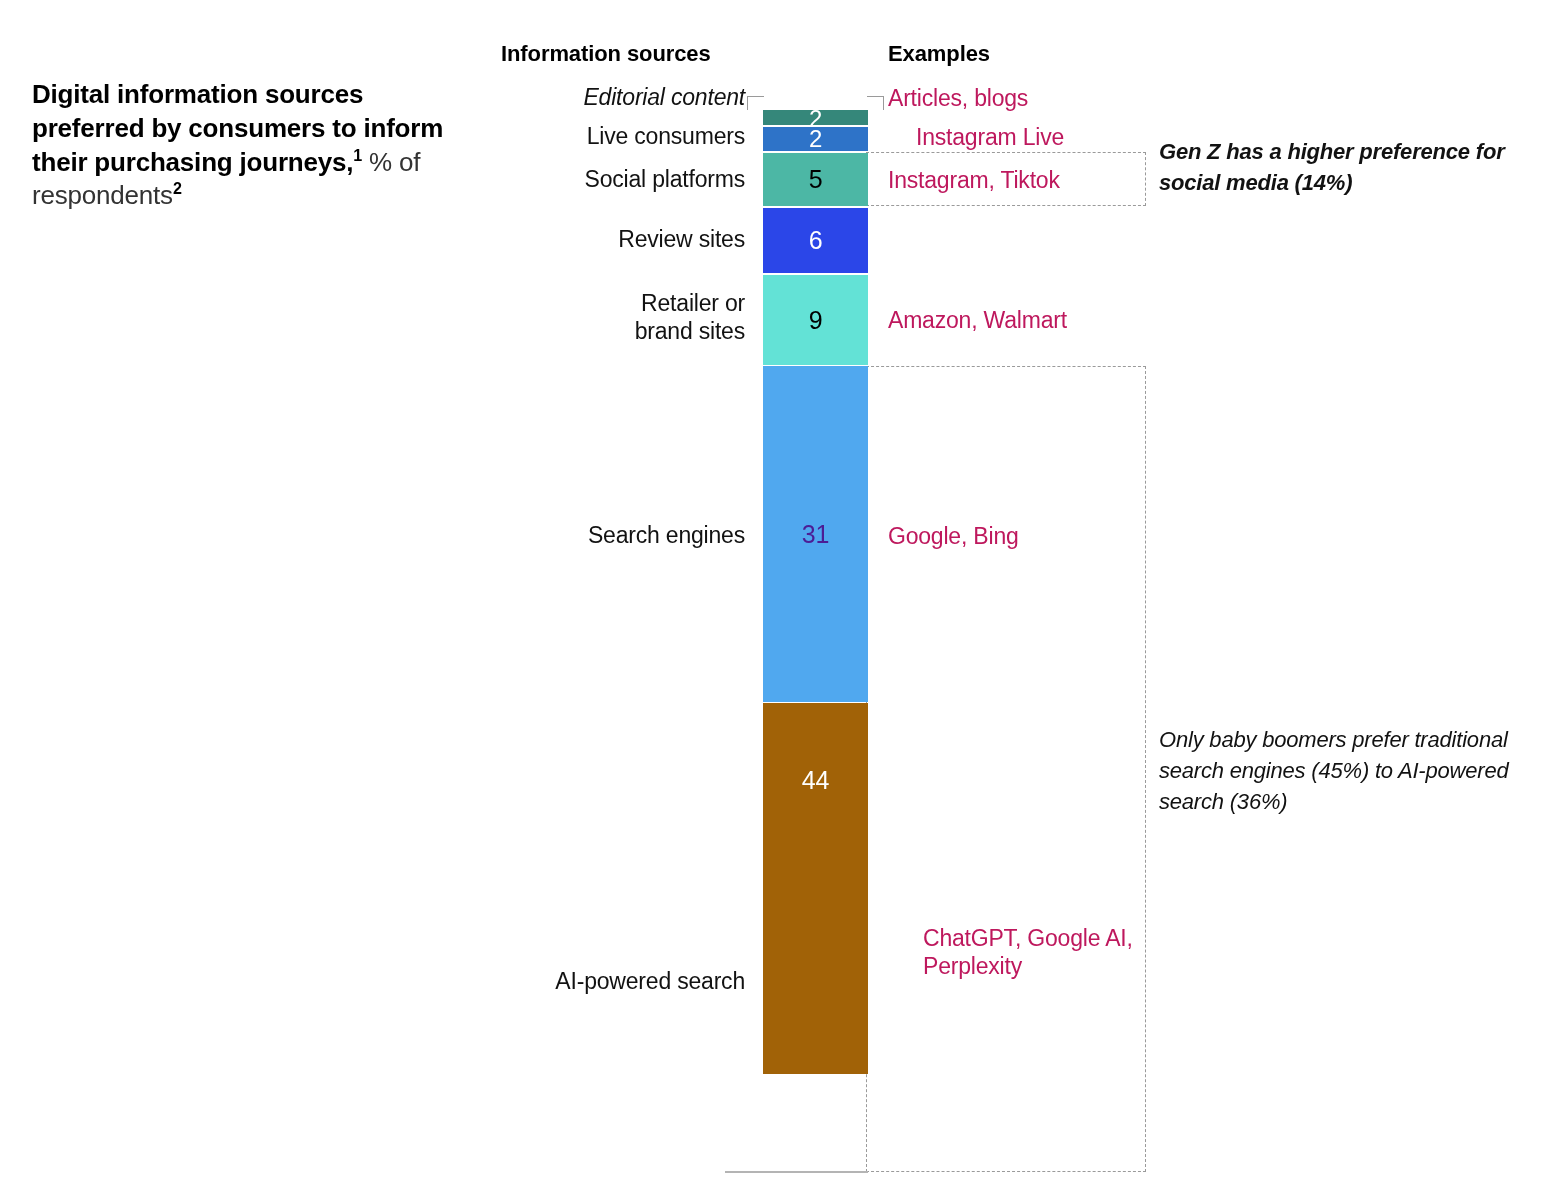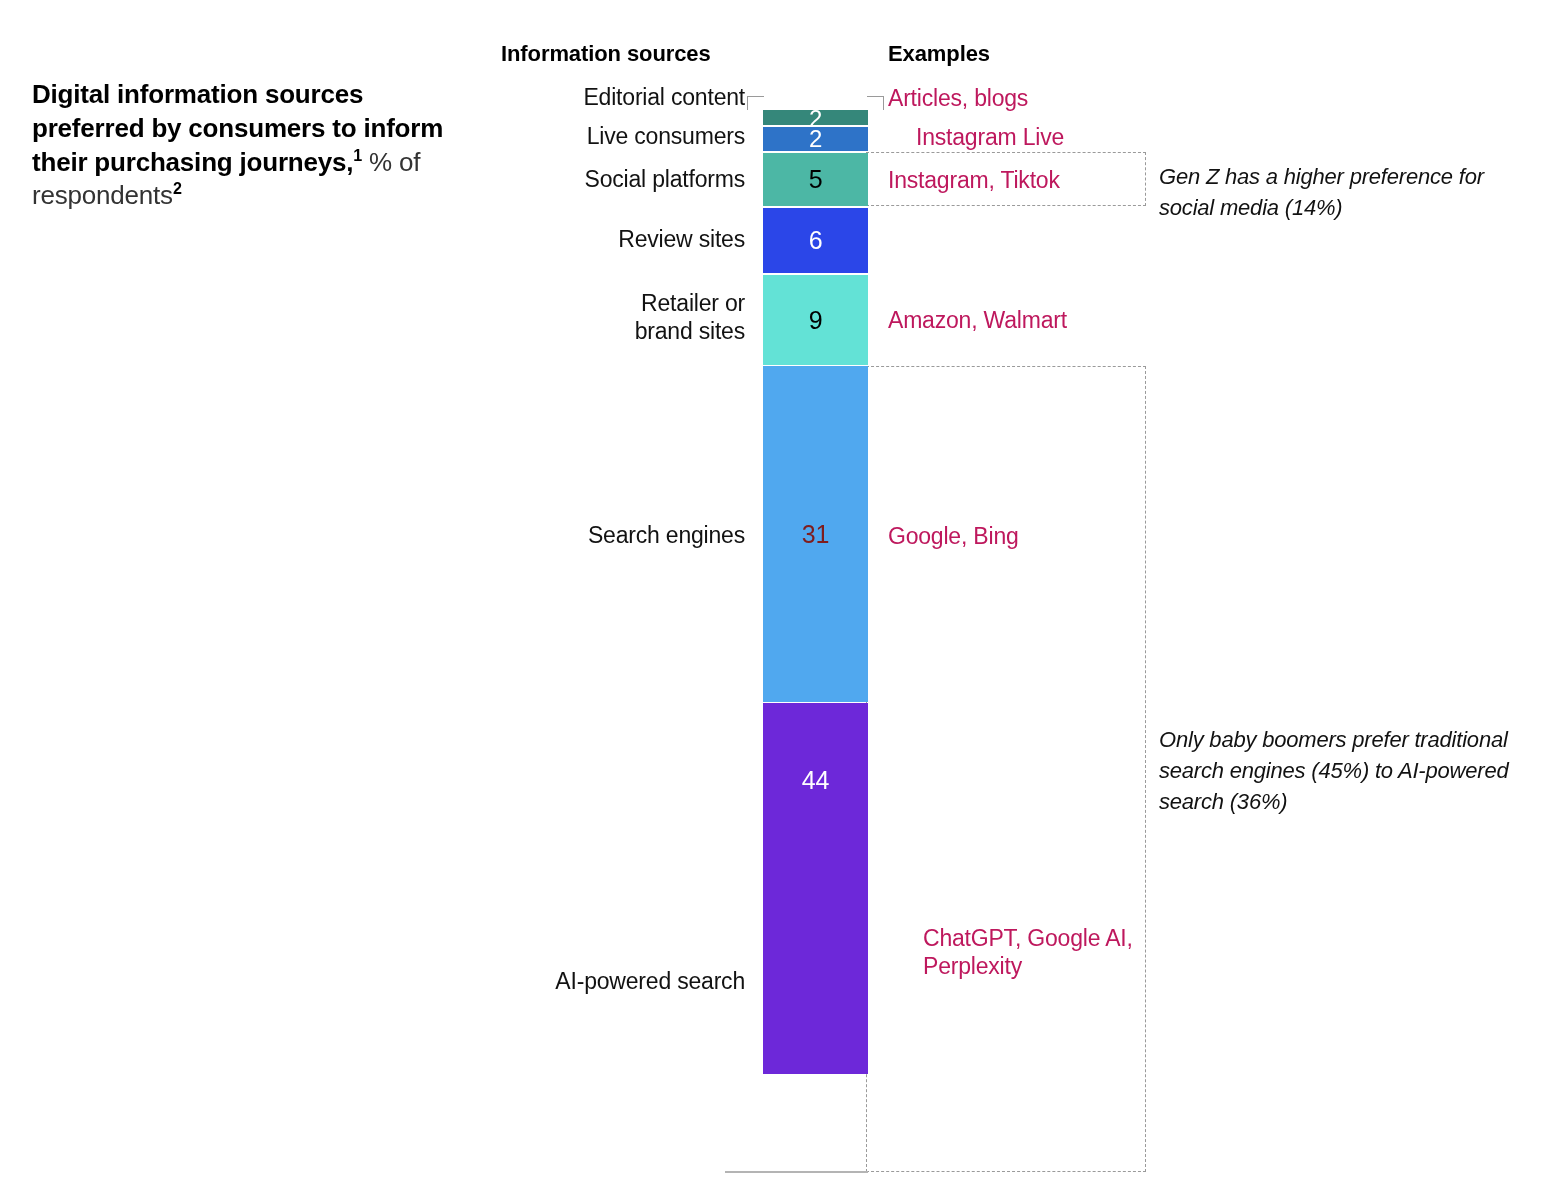--- a/index.html
+++ b/index.html
@@ -110,21 +110,21 @@
   
   .annot {
     position: absolute;
     font-size: 22px;
     line-height: 1.42;
     font-style: italic;
     letter-spacing: -0.2px;
     color: #121212;
     width: 365px;
   }
-  #annot-genz { left: 1159px; top: 161px; }
+  #annot-genz { left: 1159px; top: 136px; font-weight: bold; }
   #annot-boomers { left: 1159px; top: 724px; }
 
   
   .dash-box {
     position: absolute;
     border: 1.4px dashed #9a9a9a;
     box-sizing: border-box;
     pointer-events: none;
   }
   #dash-box-social { left: 866px; top: 152px; width: 280px; height: 54px; }
@@ -160,21 +160,21 @@
 <div class="col-header" id="header-sources">Information sources</div>
 <div class="col-header" id="header-examples">Examples</div>
 
 <div class="dash-box" id="dash-box-social"></div>
 <div class="dash-box" id="dash-box-search"></div>
 
 <div class="bracket" id="bracket-left"></div>
 <div class="bracket" id="bracket-right"></div>
 
 <div id="labels-left">
-  <div class="cat-label" style="top:84px;">Editorial content</div>
+  <div class="cat-label" style="top:84px;font-style:italic;">Editorial content</div>
   <div class="cat-label" style="top:123px;">Live consumers</div>
   <div class="cat-label" style="top:166px;">Social platforms</div>
   <div class="cat-label" style="top:226px;">Review sites</div>
   <div class="cat-label" style="top:290px;">Retailer or
 brand sites</div>
   <div class="cat-label" style="top:522px;">Search engines</div>
   <div class="cat-label" style="top:968px;">AI-powered search</div>
 </div>
 
 <div id="bar-column">
@@ -187,23 +187,23 @@
   <div class="seg" style="top:43px;  height:53px;  background:#4cb7a5;">
     <span class="seg-value" style="color:#000000;">5</span>
   </div>
   <div class="seg" style="top:98px;  height:65px;  background:#2b46e8;">
     <span class="seg-value" style="color:#ffffff;">6</span>
   </div>
   <div class="seg" style="top:165px; height:90px;  background:#63e2d6;">
     <span class="seg-value" style="color:#000000;">9</span>
   </div>
   <div class="seg" style="top:256px; height:336px; background:#50a8ef;">
-    <span class="seg-value" style="color:#7f1d1d;text-align:right;">31</span>
-  </div>
-  <div class="seg" style="top:593px; height:371px; background:#6d28d9;">
+    <span class="seg-value" style="color:#4c1d95;text-align:right;">31</span>
+  </div>
+  <div class="seg" style="top:593px; height:371px; background:#a16207;">
     <span class="seg-value" style="color:#ffffff; transform:translateY(-108px);">44</span>
   </div>
 </div>
 
 <div id="baseline"></div>
 
 <div id="labels-right">
   <div class="ex-label" style="top:84px;">Articles, blogs</div>
   <div class="ex-label" style="top:123px;margin-left:28px;">Instagram Live</div>
   <div class="ex-label" style="top:166px;">Instagram, Tiktok</div>

